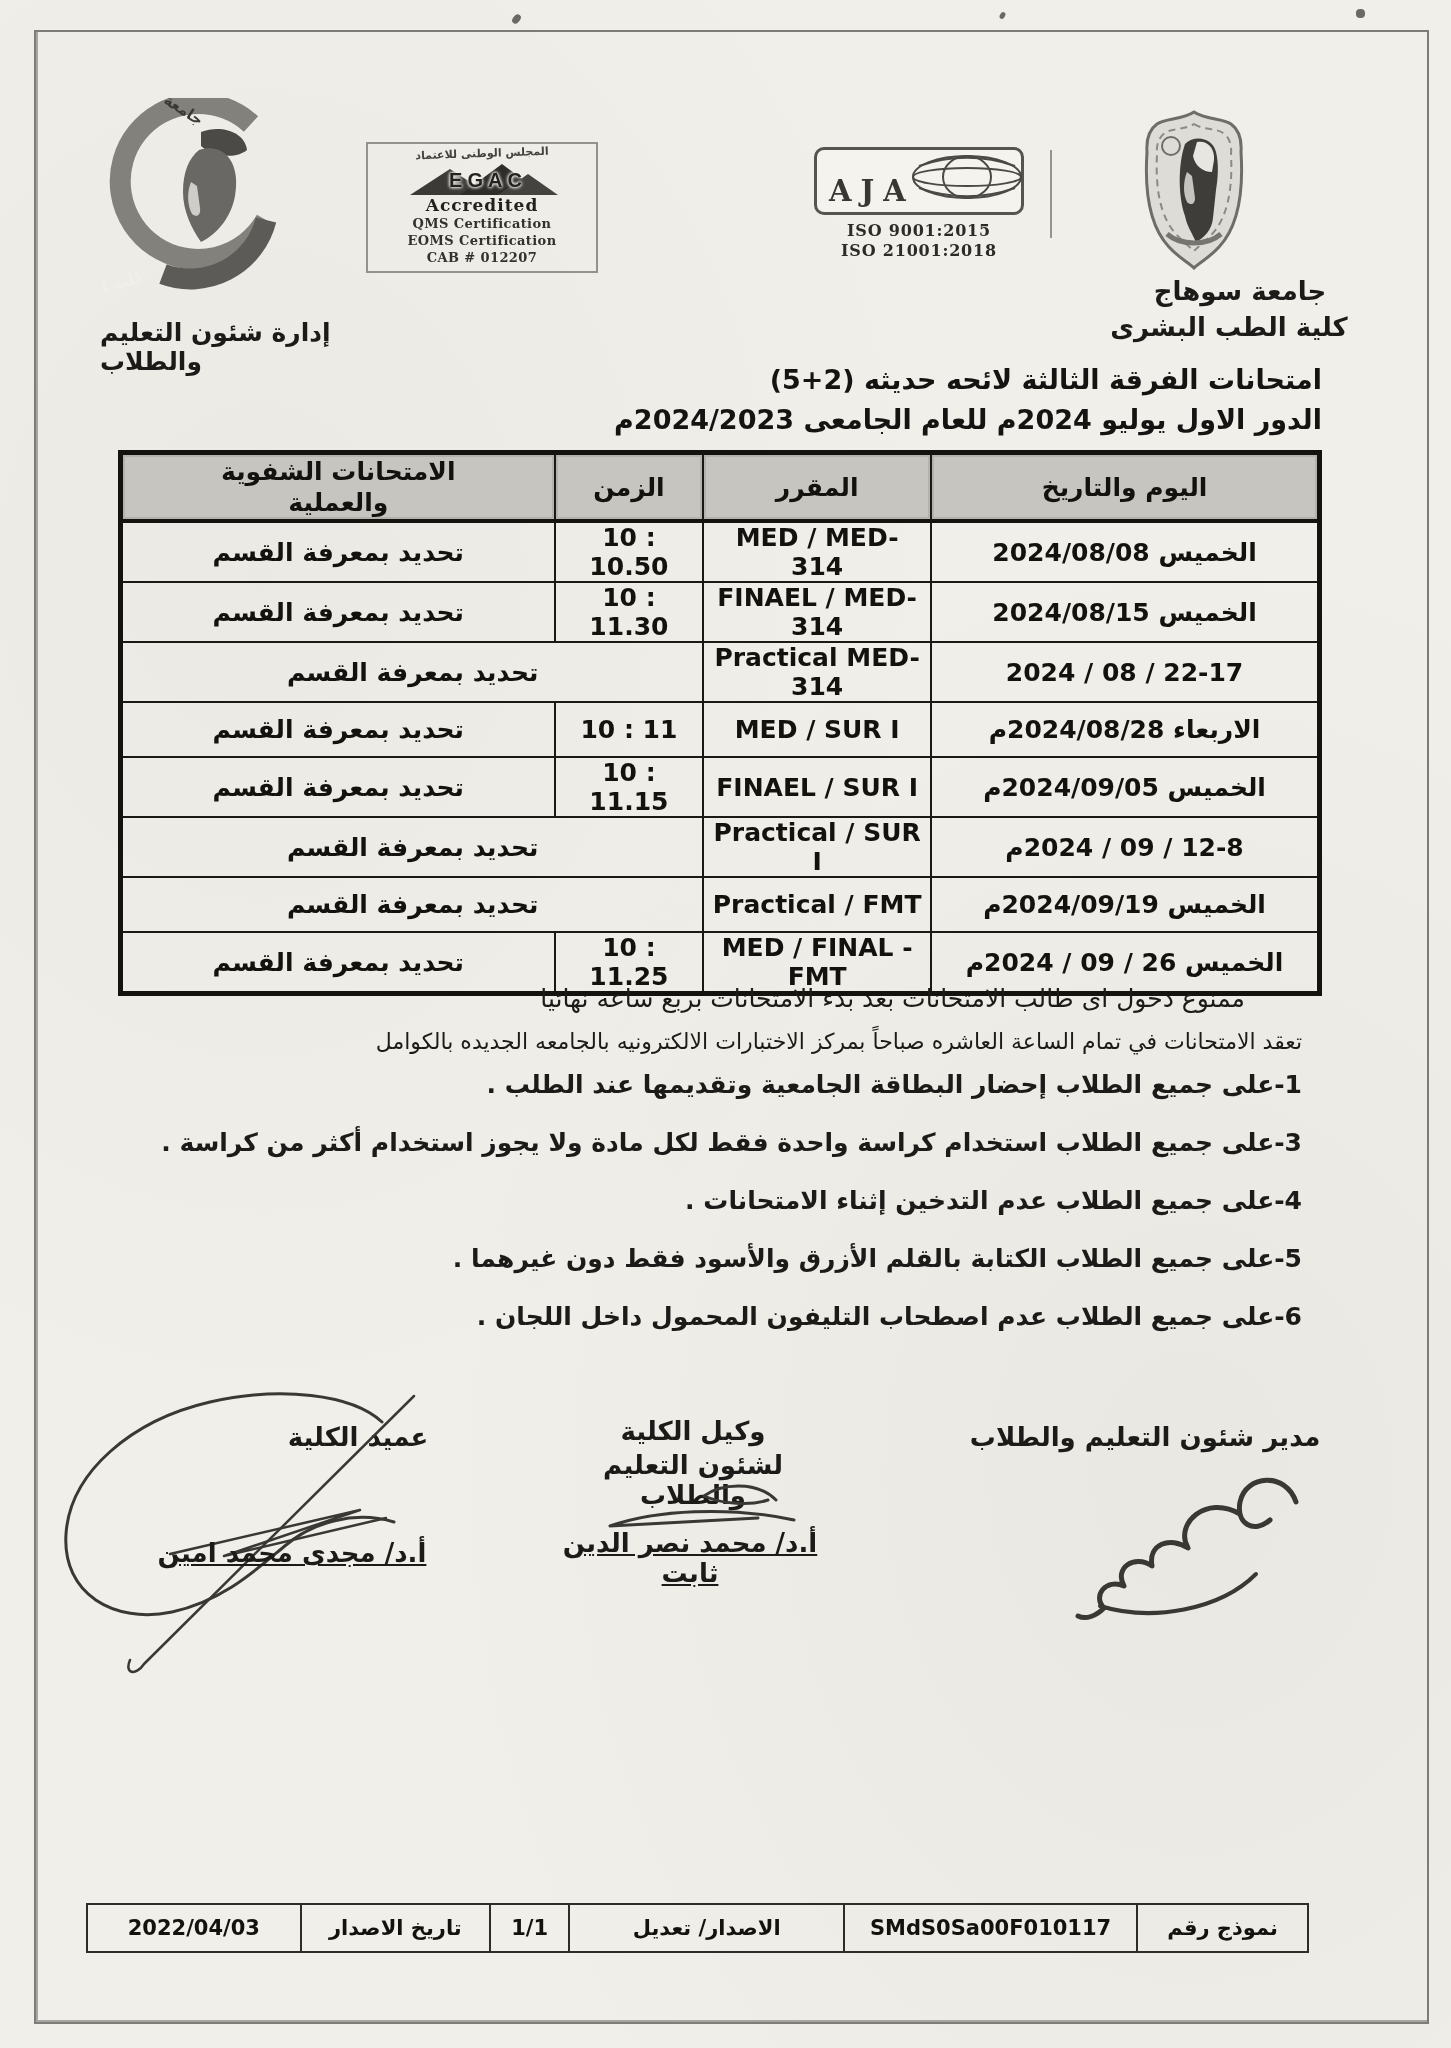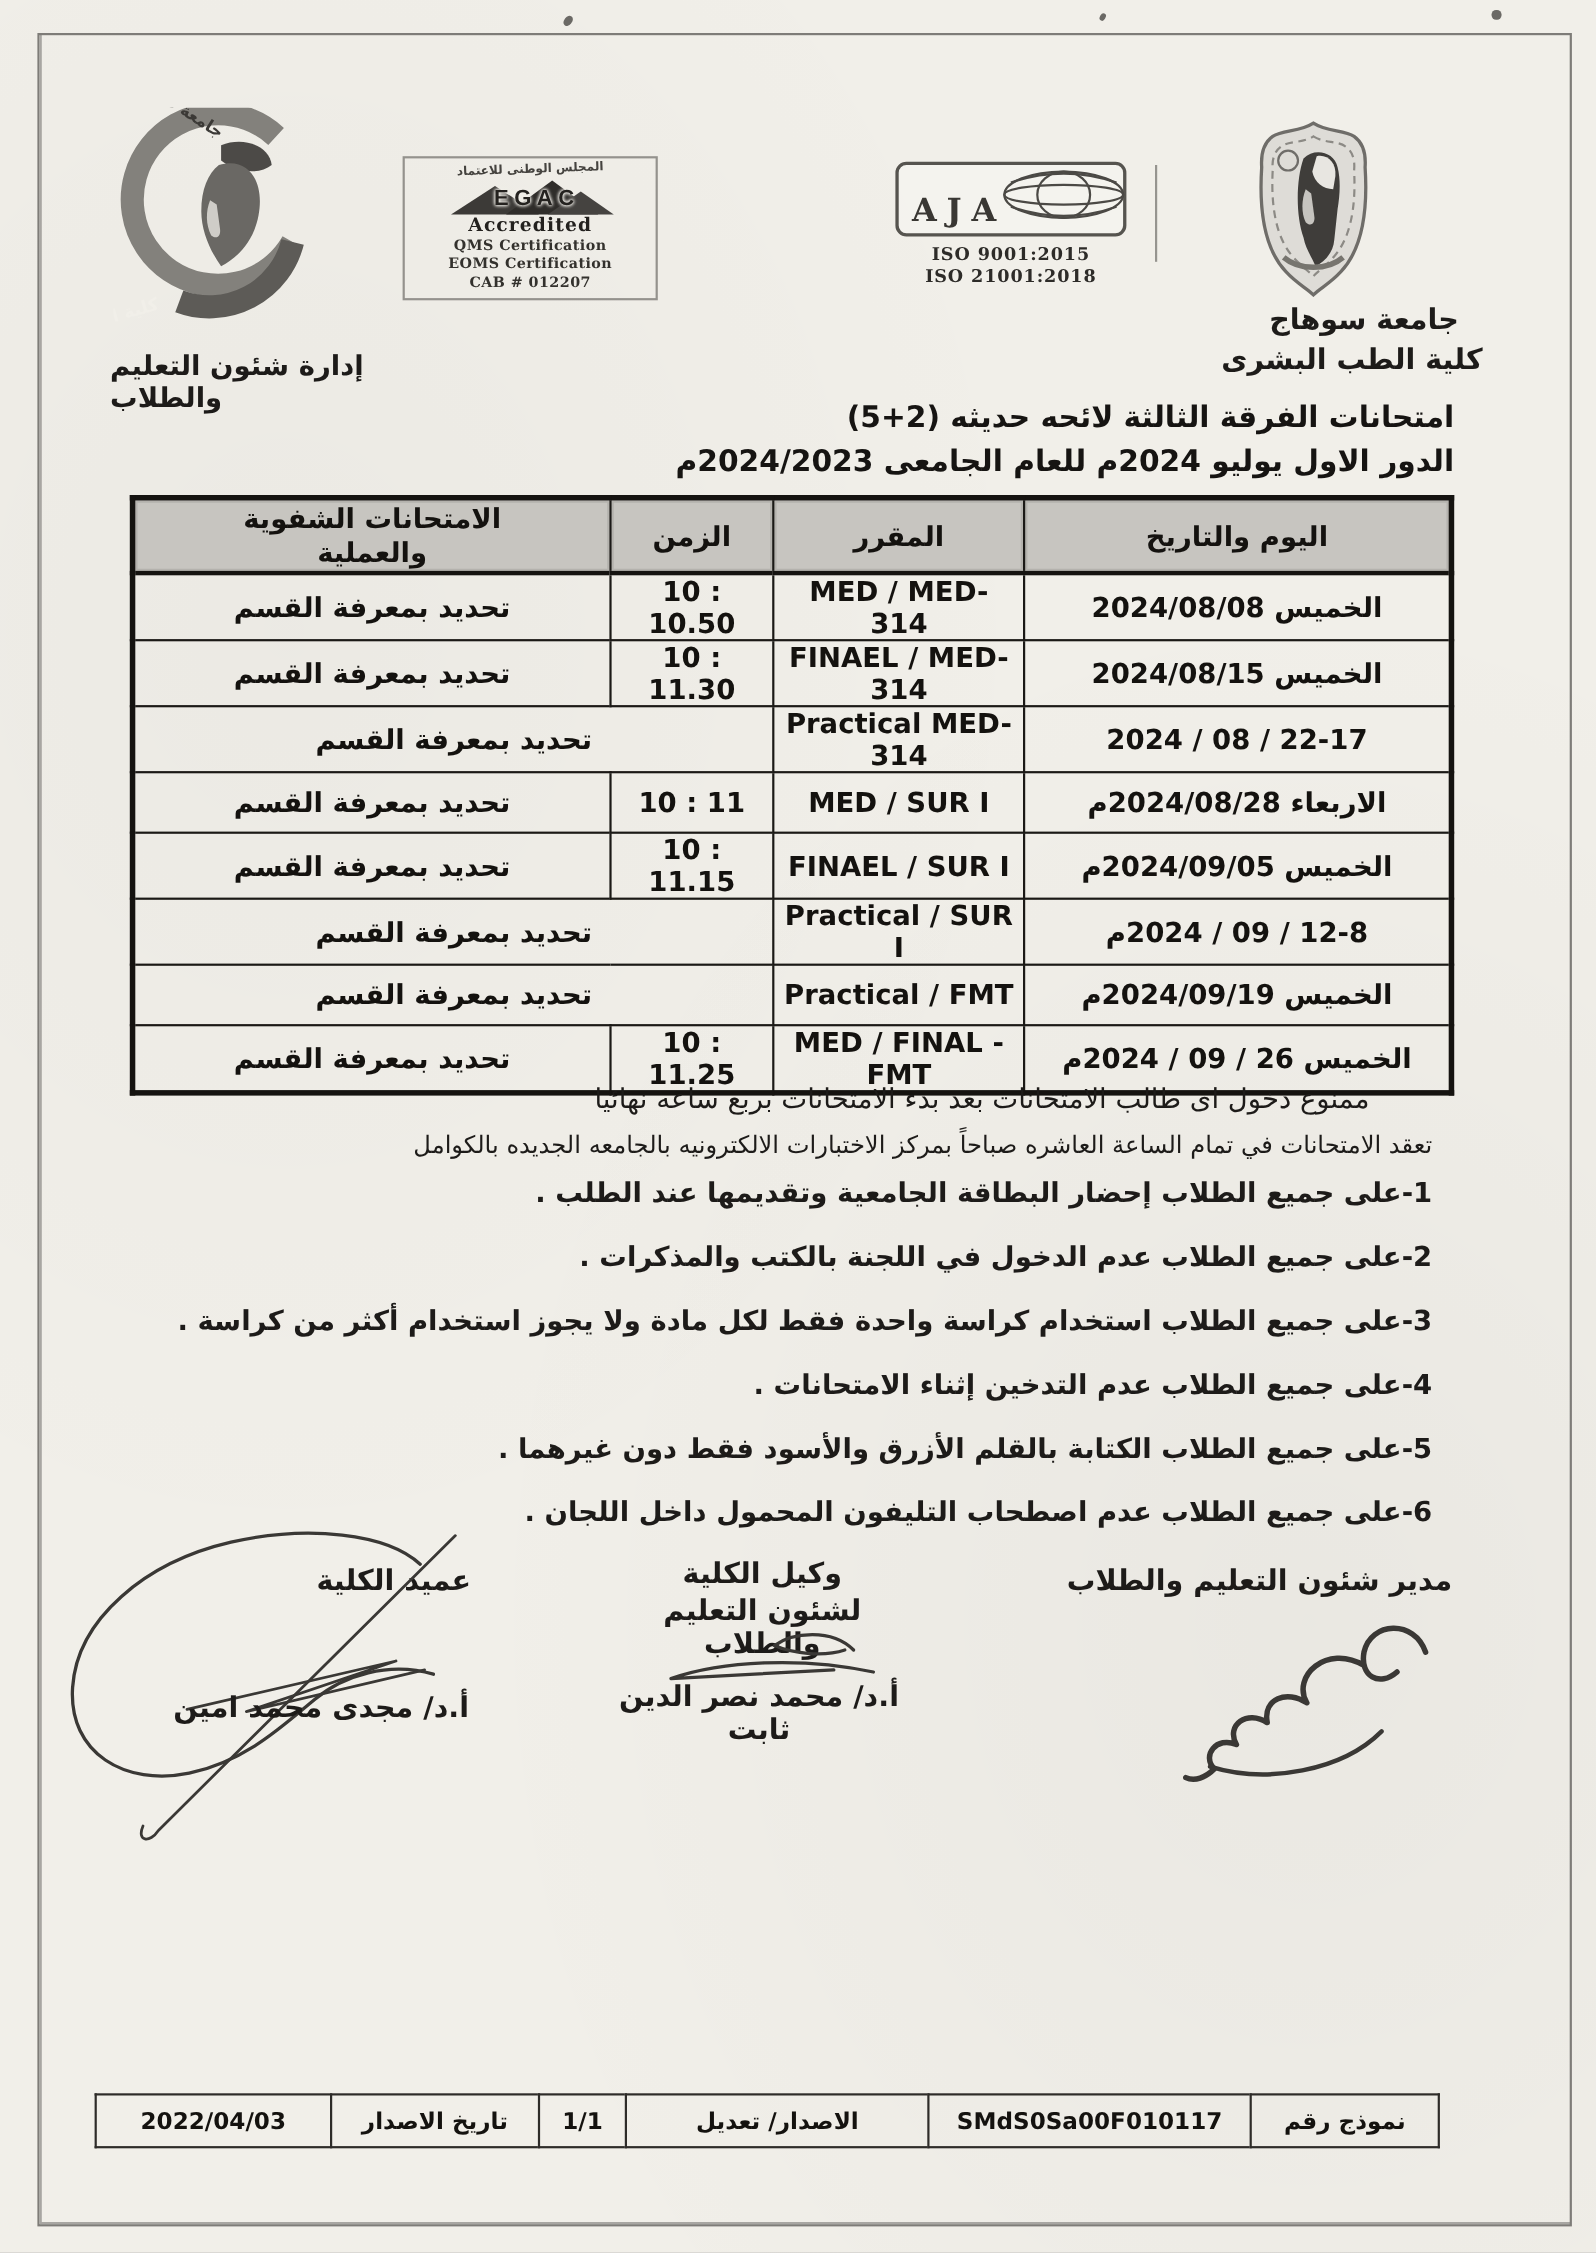--- a/index.html
+++ b/index.html
@@ -72,21 +72,21 @@
   
   .notes{position:absolute;top:982px;right:121px;width:1215px;text-align:right;}
   .notes-heading{font-size:26px;font-weight:700;margin-bottom:12px;}
   .note-intro-1{font-size:25px;font-weight:500;padding-left:0;padding-right:85px;
     margin-bottom:8px;line-height:34px;}
   .note-intro-2{font-size:22px;font-weight:400;padding-right:28px;margin-bottom:8px;line-height:36px;}
   .note-item{font-size:25px;font-weight:800;padding-right:28px;margin-bottom:25px;line-height:33px;}
 
   
   .sig-title{font-size:26px;font-weight:800;}
-  .sig-name{font-size:26px;font-weight:800;}
+  .sig-name{font-size:26px;font-weight:800;text-decoration:underline;}
   .sig-director-title{position:absolute;top:1422px;right:126px;width:360px;text-align:center;}
   .sig-director-svg{position:absolute;left:1048px;top:1458px;}
   .sig-vice{position:absolute;left:548px;top:1416px;width:290px;text-align:center;}
   .sig-vice .l2{margin-top:4px;}
   .sig-vice-svg{position:absolute;left:598px;top:1478px;}
   .sig-vice-name{position:absolute;left:540px;top:1528px;width:300px;text-align:center;}
   .sig-dean-title{position:absolute;left:278px;top:1422px;width:160px;text-align:center;}
   .sig-dean-svg{position:absolute;left:52px;top:1382px;}
   .sig-dean-name{position:absolute;left:142px;top:1538px;width:300px;text-align:center;}
   .sig-stroke{fill:none;stroke:#3a3835;stroke-linecap:round;stroke-linejoin:round;}
@@ -235,21 +235,20 @@
         <td class="ltr">10 : 11.25</td>
         <td>تحديد بمعرفة القسم</td>
       </tr>
     </tbody>
   </table>
 
   <div class="notes">
     <div class="note-intro-1">ممنوع دخول اى طالب الامتحانات بعد بدء الامتحانات بربع ساعه نهائيا</div>
     <div class="note-intro-2">تعقد الامتحانات في تمام الساعة العاشره صباحاً بمركز الاختبارات الالكترونيه بالجامعه الجديده بالكوامل</div>
     <div class="note-item">1-على جميع الطلاب إحضار البطاقة الجامعية وتقديمها عند الطلب .</div>
-    <div class="note-item">2-على جميع الطلاب عدم الدخول في اللجنة بالكتب والمذكرات .</div>
     <div class="note-item">3-على جميع الطلاب استخدام كراسة واحدة فقط لكل مادة ولا يجوز استخدام أكثر من كراسة .</div>
     <div class="note-item">4-على جميع الطلاب عدم التدخين إثناء الامتحانات .</div>
     <div class="note-item">5-على جميع الطلاب الكتابة بالقلم الأزرق والأسود فقط دون غيرهما .</div>
     <div class="note-item">6-على جميع الطلاب عدم اصطحاب التليفون المحمول داخل اللجان .</div>
   </div>
 
   <div class="sig-title sig-director-title">مدير شئون التعليم والطلاب</div>
   <svg class="sig-director-svg" width="270" height="175" viewBox="0 0 270 175">
     <path class="sig-stroke" stroke-width="5" d="M248 44 C238 14 198 16 192 44 C188 66 206 76 222 62 M192 56 C158 36 126 66 140 90 C122 78 100 86 104 108 C86 96 66 110 76 128 C58 120 44 138 56 150 C48 158 38 162 30 158"></path>
     <path class="sig-stroke" stroke-width="4" d="M208 116 C172 152 104 164 52 148"></path>

